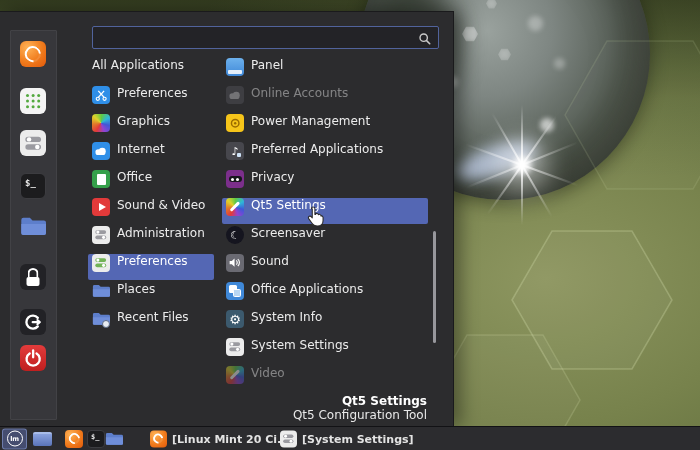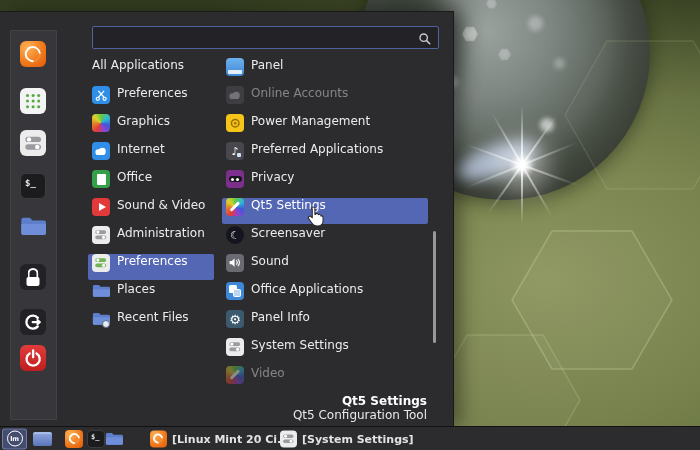--- a/index.html
+++ b/index.html
@@ -378,21 +378,21 @@
           <span class="ic startup">
             <i class="wa"></i>
             <i class="wb"></i>
           </span>
           <span class="lab">Office Applications</span>
         </div>
         <div class="row">
           <span class="ic sysinfo">
             <span class="gearch ch">⚙</span>
           </span>
-          <span class="lab">Panel Info</span>
+          <span class="lab">System Info</span>
         </div>
         <div class="row">
           <span class="ic toggles">
             <svg viewBox="0 0 20 20" width="86%" height="86%">
               <rect x="3" y="4.2" width="14" height="4.8" rx="2.4" fill="#9a9aa0"></rect>
               <circle cx="6.3" cy="6.6" r="2" fill="#fff"></circle>
               <rect x="3" y="11" width="14" height="4.8" rx="2.4" fill="#9a9aa0"></rect>
               <circle cx="13.7" cy="13.4" r="2" fill="#fff"></circle>
             </svg>
           </span>

